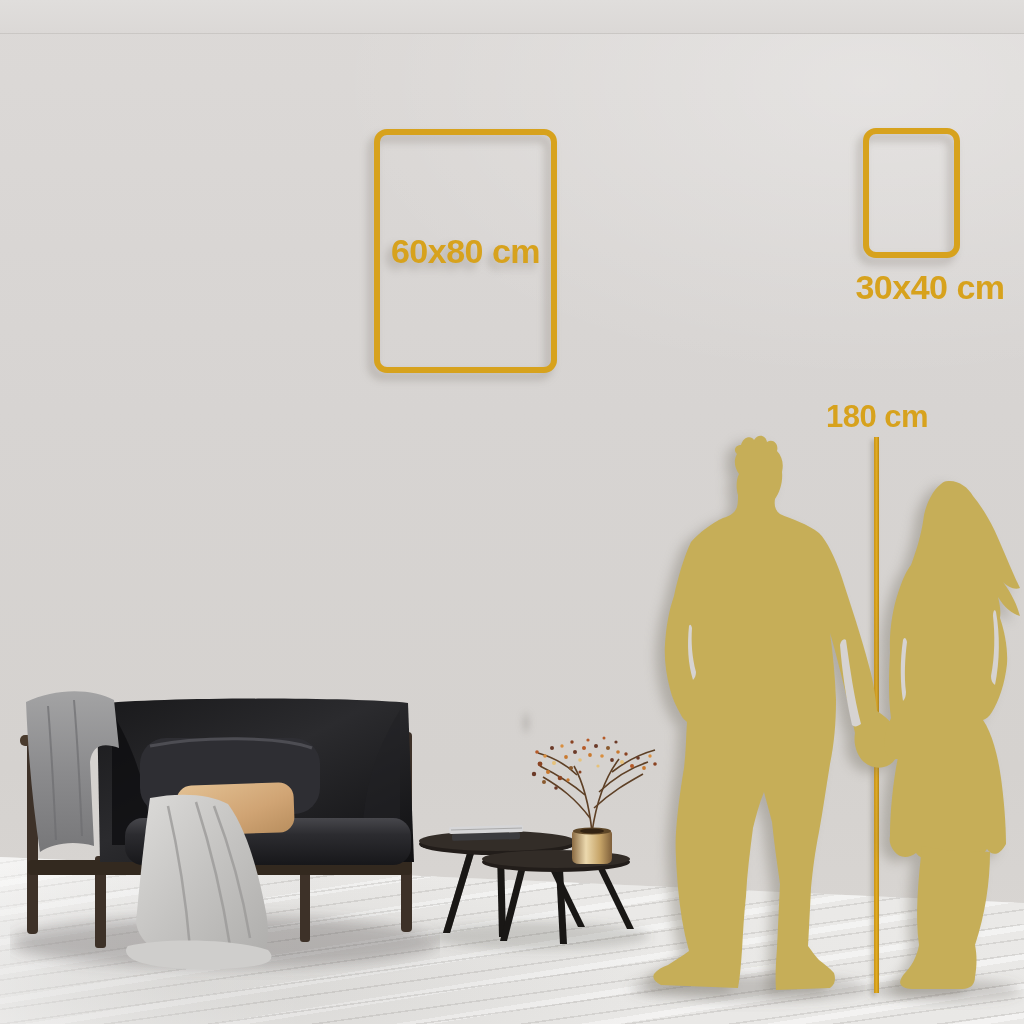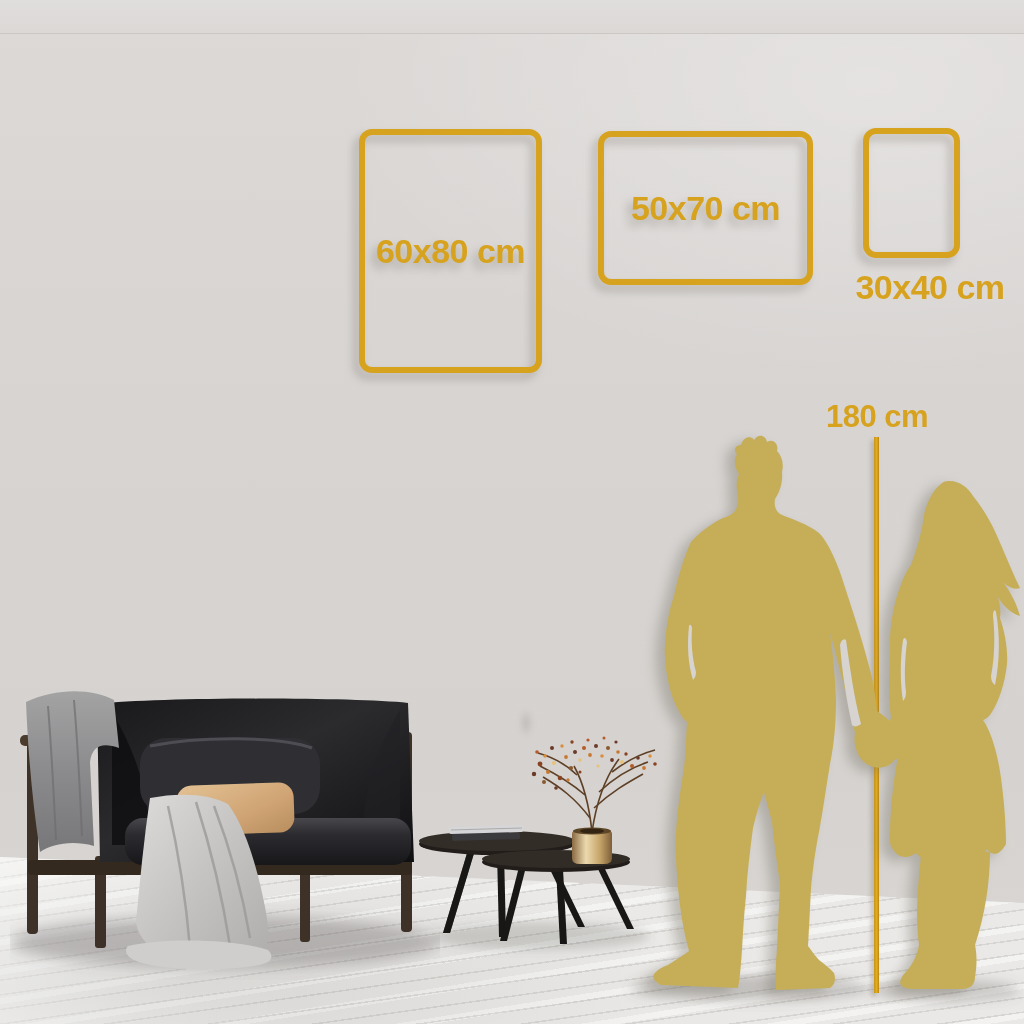--- a/index.html
+++ b/index.html
@@ -34,21 +34,21 @@
       radial-gradient(700px 180px at 18% 96%, rgba(120,117,112,.16), rgba(120,117,112,0) 70%),
       linear-gradient(90deg, rgba(255,255,255,.5), rgba(255,255,255,0) 30%);}
 
   
   .gold-frame{position:absolute;border:6px solid var(--gold,#d7a21d);border-radius:13px;z-index:4;
     filter:drop-shadow(-5px 6px 4px rgba(105,98,86,.35));
     display:flex;align-items:center;justify-content:center;}
   .frame-label{color:var(--gold,#d7a21d);font-weight:700;font-size:34px;letter-spacing:-.5px;
     white-space:nowrap;}
   .f1{left:61px;top:131px;width:271px;height:353px;}
-  .f2{left:359px;top:129px;width:171px;height:232px;}
+  .f2{left:374px;top:129px;width:171px;height:232px;}
   .f3{left:598px;top:131px;width:203px;height:142px;}
   .f4{left:863px;top:128px;width:85px;height:118px;}
   .label-below{position:absolute;left:830px;top:268px;width:160px;text-align:center;z-index:4;margin-left:20px;}
 
   
   .height-label{position:absolute;left:796px;top:399px;width:162px;text-align:center;z-index:4;
     color:var(--gold,#d7a21d);font-weight:700;font-size:31px;letter-spacing:-.5px;}
   .ruler-line{position:absolute;left:874px;top:437px;width:5px;height:556px;z-index:4;
     background:linear-gradient(90deg,#c8931a,#e3ad22 55%,#b8860f);
     filter:drop-shadow(-3px 3px 2px rgba(105,98,86,.30));}
@@ -234,23 +234,20 @@
     <filter id="soft3" x="-40%" y="-40%" width="180%" height="180%">
         <feGaussianBlur stdDeviation="6"></feGaussianBlur>
       </filter>
     <ellipse cx="750" cy="988" rx="120" ry="13" fill="rgba(100,96,88,.30)" filter="url(#soft3)"></ellipse>
     <ellipse cx="945" cy="990" rx="75" ry="11" fill="rgba(100,96,88,.28)" filter="url(#soft3)"></ellipse>
   </svg>
 
   <div class="gold-frame f2">
     <span class="frame-label">60x80 cm</span>
   </div>
-  <div class="gold-frame f3">
-    <span class="frame-label">50x70 cm</span>
-  </div>
   <div class="gold-frame f4"></div>
   <div class="label-below frame-label">30x40 cm</div>
 
   <div class="height-label">180 cm</div>
   <div class="ruler-line"></div>
 
   <svg class="couple-svg" width="394" height="575" viewBox="630 430 394 575">
     <g fill="#c6ae58">
 
       <path d="

